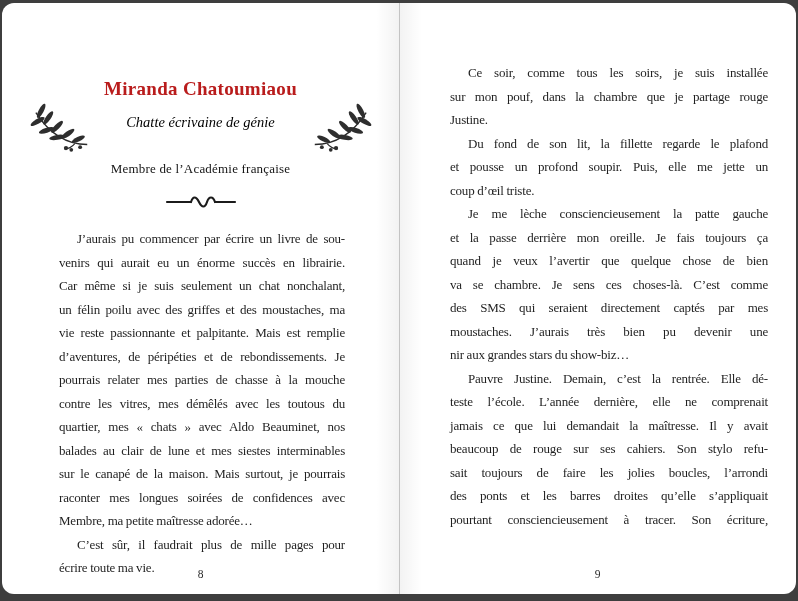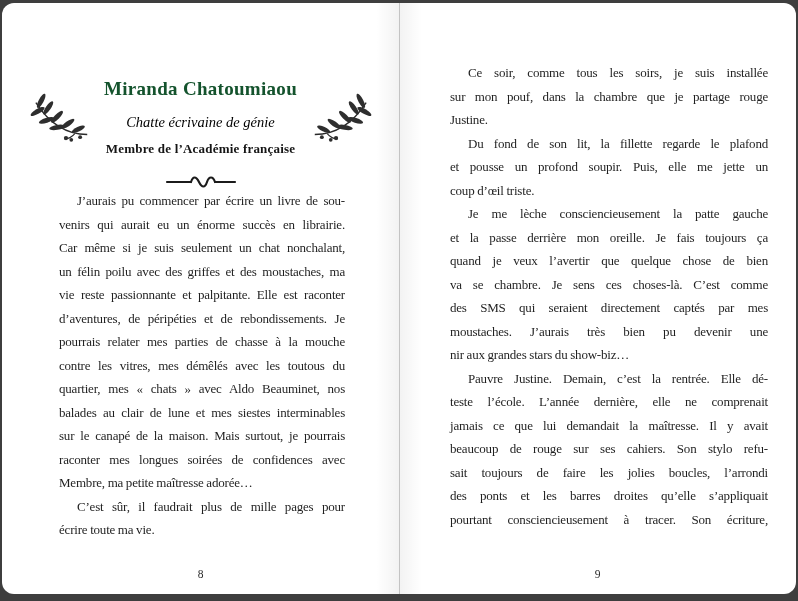--- a/index.html
+++ b/index.html
@@ -29,38 +29,38 @@
   }
   .page { position:relative; width:50%; height:100%; color:#1f1f1f; }
 
   
   .page-header {
     padding-top:74px;
     display:flex; align-items:center; justify-content:center; gap:6px;
   }
   .title-block { width:212px; text-align:center; }
   .book-title {
-    font-size:19px; font-weight:700; letter-spacing:0.3px; color:#14532d;
+    font-size:19px; font-weight:700; letter-spacing:0.3px; color:#b91c1c;
     line-height:24px; margin:0;
   }
   .book-subtitle {
     font-style:italic; font-size:14.5px; color:#000000;
     margin-top:12px; line-height:18px;
   }
   .book-affiliation {
-    font-weight:700; font-size:13px; color:#151515;
-    margin-top:10px; line-height:16px; letter-spacing:0.2px;
+    font-weight:400; font-size:13px; color:#151515;
+    margin-top:30px; line-height:16px; letter-spacing:0.2px;
   }
   .branch { flex:0 0 auto; }
   .branch.mirror { transform:scaleX(-1); }
   .ornament-row { text-align:center; margin-top:18px; height:14px; }
 
   
   .body-text { font-size:13px; line-height:23.5px; letter-spacing:-0.2px; word-spacing:-0.3px; }
-  .page-left .body-text  { padding:0 54px 0 57px; }
+  .page-left .body-text  { margin-top:18px; padding:0 54px 0 57px; }
   .page-right .body-text { padding:58px 28px 0 51px; }
   .line { text-align:justify; text-align-last:justify; }
   .line.first { text-indent:18px; }
   .line.last { text-align-last:left; }
 
   .page-number {
     position:absolute; bottom:14px; left:0; width:100%;
     text-align:center; font-size:11.5px; color:#2a2a2a;
   }
 </style>
@@ -126,21 +126,21 @@
           </g>
         </svg>
       </div>
 
       <div class="body-text">
         <div class="paragraph">
           <div class="line first">J’aurais pu commencer par écrire un livre de sou-</div>
           <div class="line">venirs qui aurait eu un énorme succès en librairie.</div>
           <div class="line">Car même si je suis seulement un chat nonchalant,</div>
           <div class="line">un félin poilu avec des griffes et des moustaches, ma</div>
-          <div class="line">vie reste passionnante et palpitante. Elle est raconter</div>
+          <div class="line">vie reste passionnante et palpitante. Mais est remplie</div>
           <div class="line">d’aventures, de péripéties et de rebondissements. Je</div>
           <div class="line">pourrais relater mes parties de chasse à la mouche</div>
           <div class="line">contre les vitres, mes démêlés avec les toutous du</div>
           <div class="line">quartier, mes « chats » avec Aldo Beauminet, nos</div>
           <div class="line">balades au clair de lune et mes siestes interminables</div>
           <div class="line">sur le canapé de la maison. Mais surtout, je pourrais</div>
           <div class="line">raconter mes longues soirées de confidences avec</div>
           <div class="line last">Membre, ma petite maîtresse adorée…</div>
         </div>
         <div class="paragraph">

